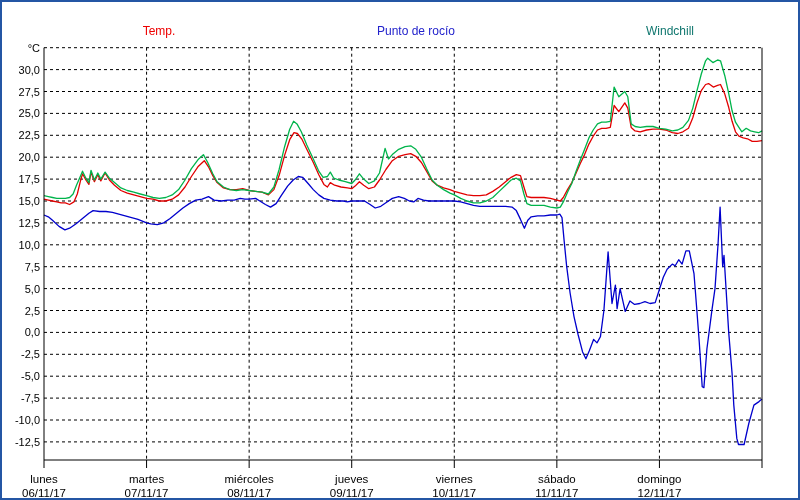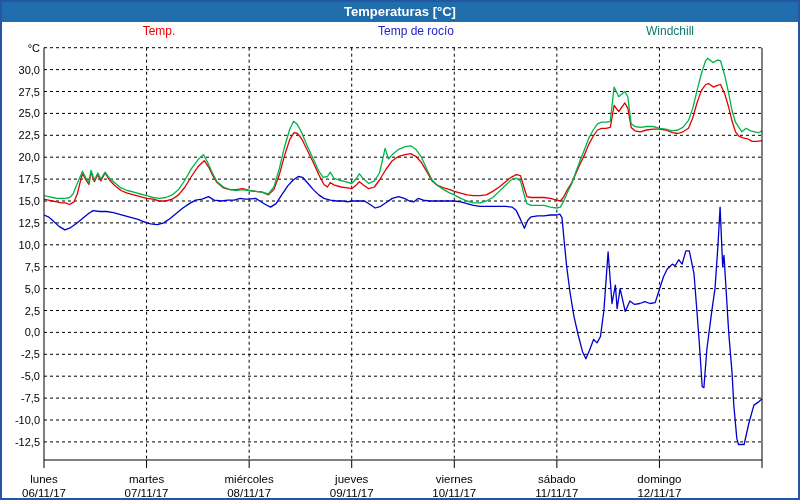--- a/index.html
+++ b/index.html
@@ -17,27 +17,24 @@
   .legend .item{
     position:absolute;transform:translateX(-50%);
     font-size:12px;line-height:16px;white-space:nowrap;
   }
   svg{position:absolute;left:0;top:0;}
 </style>
 </head>
 <body>
 
 <div class="window">
-  <div class="titlebar">
-    <span>Temperaturas [°C]</span>
-  </div>
 
   <div class="legend">
     <span class="item" id="legend-0" style="left: 141px; color: rgb(238, 0, 0);">Temp.</span>
-    <span class="item" id="legend-1" style="left: 398px; color: rgb(34, 34, 204);">Temp de rocío</span>
+    <span class="item" id="legend-1" style="left: 398px; color: rgb(34, 34, 204);">Punto de rocío</span>
     <span class="item" id="legend-2" style="left: 652px; color: #0f766e;">Windchill</span>
   </div>
 
   <svg id="chart" width="800" height="500" viewBox="0 0 800 500">
       <line x1="42" y1="45.7" x2="760" y2="45.7" stroke="#000000" stroke-width="1" stroke-dasharray="3 3"></line>
       <line x1="42" y1="67.6" x2="760" y2="67.6" stroke="#000000" stroke-width="1" stroke-dasharray="3 3"></line>
       <line x1="42" y1="89.5" x2="760" y2="89.5" stroke="#000000" stroke-width="1" stroke-dasharray="3 3"></line>
       <line x1="42" y1="111.4" x2="760" y2="111.4" stroke="#000000" stroke-width="1" stroke-dasharray="3 3"></line>
       <line x1="42" y1="133.3" x2="760" y2="133.3" stroke="#000000" stroke-width="1" stroke-dasharray="3 3"></line>
       <line x1="42" y1="155.2" x2="760" y2="155.2" stroke="#000000" stroke-width="1" stroke-dasharray="3 3"></line>

